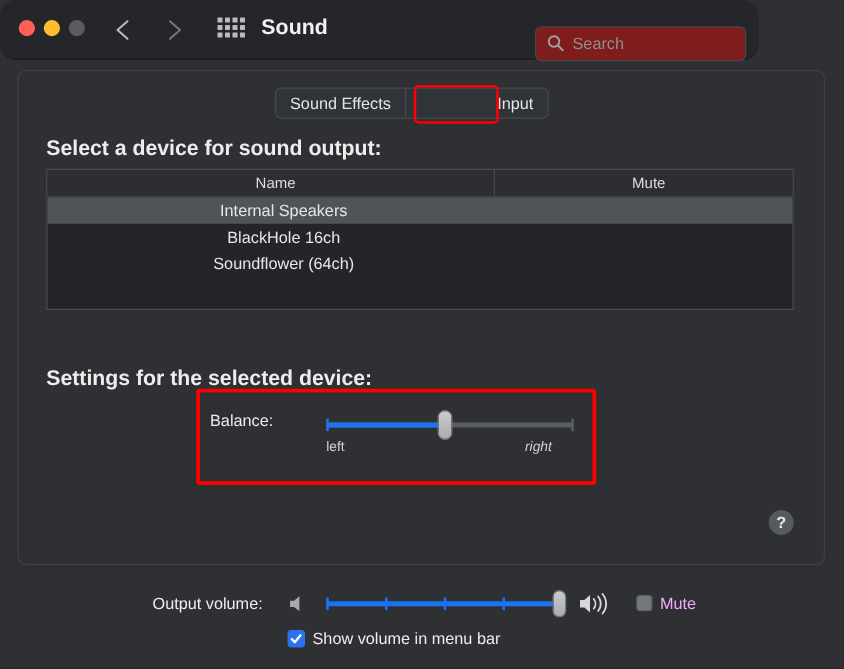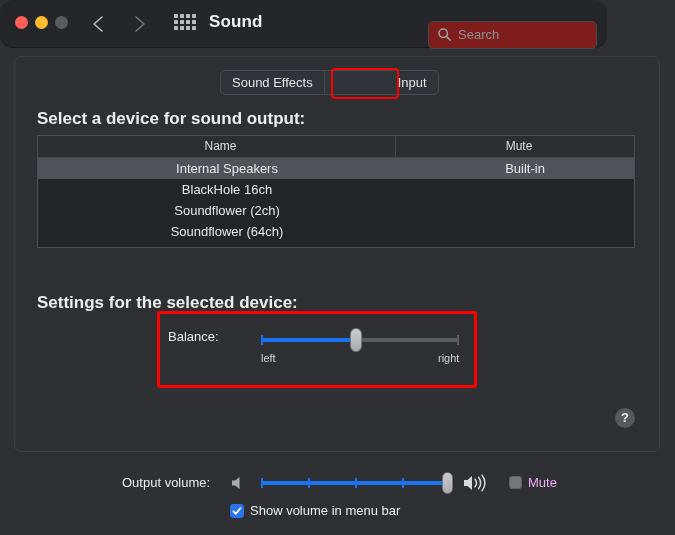--- a/index.html
+++ b/index.html
@@ -255,21 +255,21 @@
     border-radius: 6px;
     box-sizing: border-box;
   }
   .bal-endlabel {
     position: absolute;
     font-size: 11px;
     color: #d2d4d6;
     top: 352px;
   }
   #bal-left { left: 261px; }
-  #bal-right { left: 438px; }
+  #bal-right { left: 420px; font-style: italic; }
 
   
   #help-button {
     position: absolute;
     left: 615px; top: 408px;
     width: 20px; height: 20px;
     border-radius: 50%;
     background: #56595d;
     color: #e9eaec;
     font-size: 13px;
@@ -416,28 +416,23 @@
   <div class="section-label" id="label-select">Select a device for sound output:</div>
 
   <div id="device-table">
     <div id="table-head">
       <div class="th th-name">Name</div>
       <div class="th th-type">Mute</div>
     </div>
 
     <div class="trow selected">
       <div class="td td-name">Internal Speakers</div>
-      <div class="td td-type">Built-in</div>
     </div>
     <div class="trow">
       <div class="td td-name">BlackHole 16ch</div>
-      <div class="td td-type"></div>
-    </div>
-    <div class="trow">
-      <div class="td td-name">Soundflower (2ch)</div>
       <div class="td td-type"></div>
     </div>
     <div class="trow">
       <div class="td td-name">Soundflower (64ch)</div>
       <div class="td td-type"></div>
     </div>
   </div>
 
   <div class="section-label" id="label-settings">Settings for the selected device:</div>
 

